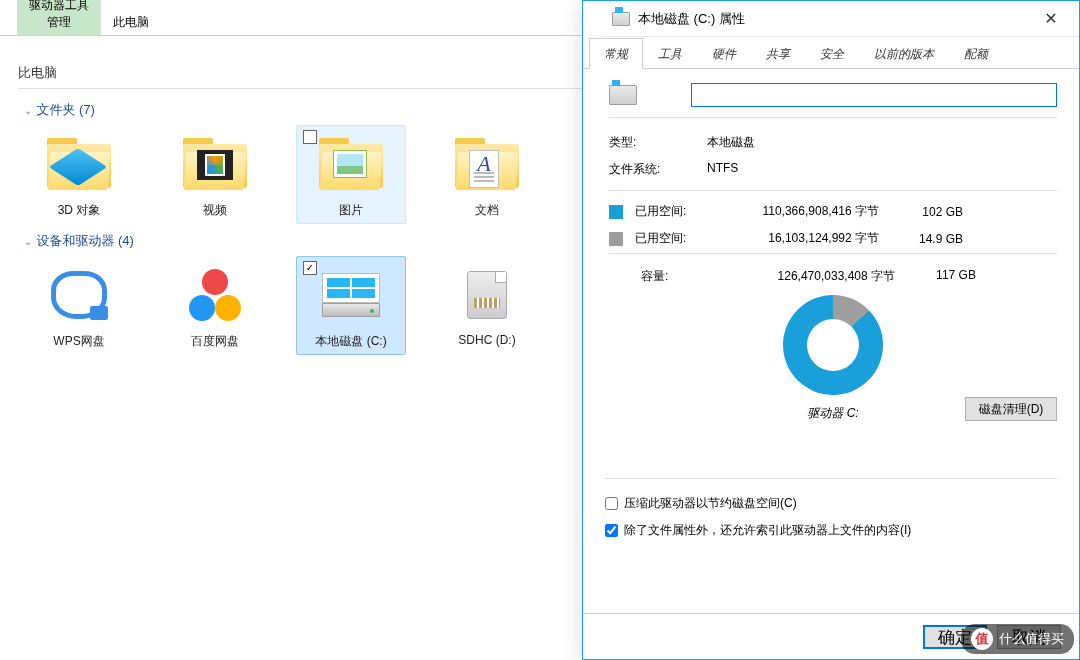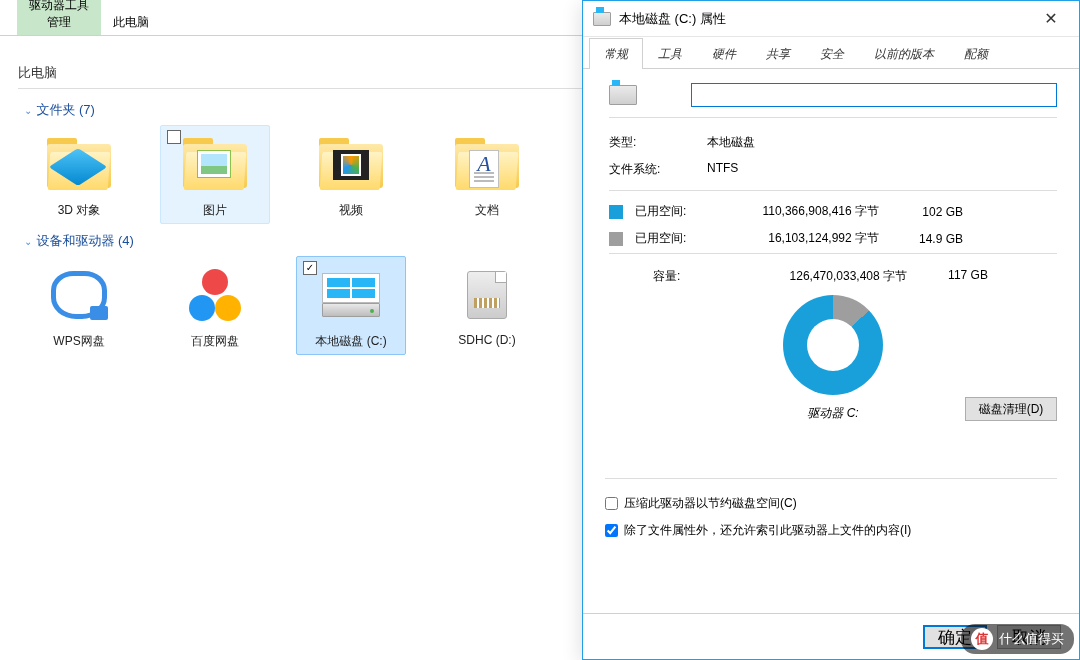--- a/index.html
+++ b/index.html
@@ -49,21 +49,21 @@
   .drive .win {flex:1; background:#fff; border:1px solid #bbb; display:grid; grid-template-columns:1fr 1fr; grid-template-rows:1fr 1fr; gap:2px; padding:4px;}
   .drive .win div{background:#29b6f6;}
   .drive .base{height:14px; background:linear-gradient(#e8e8e8,#bdbdbd); border:1px solid #9e9e9e; border-radius:1px; position:relative;}
   .drive .base::after{content:"";position:absolute;right:5px;top:5px;width:4px;height:4px;background:#4caf50;border-radius:50%;}
   .sdhc { width:40px;height:48px;background:linear-gradient(#eee,#ccc);border:1px solid #aaa;border-radius:3px;position:relative;}
   .sdhc::before{content:"";position:absolute;top:0;right:0;width:10px;height:10px;background:#fff;border-left:1px solid #aaa;border-bottom:1px solid #aaa;}
   .sdhc::after{content:"";position:absolute;left:6px;right:6px;bottom:10px;height:10px;background:repeating-linear-gradient(90deg,#c0a060 0 3px,#fff 3px 5px);}
 
   
   .dialog { position:absolute; left:582px; top:0; width:498px; height:660px; background:#fff; border:1px solid #219fe6; box-shadow: -2px 4px 18px rgba(0,0,0,.12); display:flex; flex-direction:column;}
-  .dlg-title { height:36px; display:flex; align-items:center; padding:16px 10px; justify-content:space-between; border-bottom:1px solid #e6e6e6;}
+  .dlg-title { height:36px; display:flex; align-items:center; padding:16px 10px; justify-content:space-between; border-bottom:1px solid #e6e6e6;margin-left:19px;}
   .dlg-title .t { display:flex; align-items:center; gap:8px; font-size:13px;}
   .dlg-title .x { width:36px; text-align:center; font-size:16px; color:#333; cursor:default;}
   .drv-glyph { width:18px;height:14px;background:linear-gradient(#eaeaea,#cfcfcf);border:1px solid #9e9e9e;border-radius:1px;position:relative;}
   .drv-glyph::before{content:"";position:absolute;left:2px;top:-6px;width:8px;height:6px;background:#29b6f6;}
 
   .tabs { display:flex; border-bottom:1px solid #d0d0d0; padding-left:6px;}
   .tab { padding:7px 14px 6px; font-size:12px; color:#333; border:1px solid transparent; border-bottom:none; cursor:default; position:relative; top:1px;font-style:italic;}
   .tab.active { border-color:#d0d0d0; background:#fff;}
 
   .dlg-body { flex:1; padding: 14px 22px 0 26px; font-size:12px; position:relative;}
@@ -73,21 +73,21 @@
   .kv { display:grid; grid-template-columns: 98px 1fr; row-gap:10px; margin:16px 0 12px; }
   .hr { border:none; border-top:1px solid #ddd; margin:6px 0 12px;}
 
   .space { display:grid; grid-template-columns: 18px 84px 160px 68px; align-items:center; row-gap:10px; column-gap:8px;}
   .sw { width:14px; height:14px; }
   .sw.used { background:#199fd9;}
   .sw.free { background:#9e9e9e;}
   .space .b { text-align:right; padding-right:8px;}
   .space .g { text-align:right;}
 
-  .cap { display:grid; grid-template-columns: 110px 160px 90px; margin: 14px 0 0 44px;}
+  .cap { display:grid; grid-template-columns: 110px 160px 90px; margin: 14px 0 0 32px;}
   .cap .b{text-align:right;padding-right:16px;} .cap .g{text-align:center;}
 
   .donut-wrap { text-align:center; margin-top:10px;}
   .donut { width:100px; height:100px; border-radius:50%; margin:0 auto; background: conic-gradient(#9e9e9e 0 46deg, #199fd9 46deg 360deg); position:relative;}
   .donut::after{content:"";position:absolute;left:24px;top:24px;width:52px;height:52px;background:#fff;border-radius:50%;}
   .drv-label { margin-top:10px; font-size:12px;font-style:italic;}
 
   .cleanup { position:absolute; right:22px; top:328px; width:92px; height:24px; background:#e1e1e1; border:1px solid #adadad; font-size:12px; cursor:default;}
   .chk-row { display:flex; align-items:center; gap:6px; margin:10px 0; font-size:12px;}
   .chk-row input{width:13px;height:13px;}
@@ -134,46 +134,46 @@
             <div class="tab"></div>
             <div class="back"></div>
             <div class="front"></div>
             <div class="inner">
               <div class="cube3d"></div>
             </div>
           </div>
         </div>
       <div class="lbl">3D 对象</div>
     </div>
+    <div class="item">
+      <div class="ico">
+          <div class="folder">
+            <div class="tab"></div>
+            <div class="back"></div>
+            <div class="front"></div>
+            <div class="inner">
+              <div class="film"></div>
+            </div>
+          </div>
+        </div>
+      <div class="lbl">视频</div>
+    </div>
     <div class="item hover">
       <div class="chk"></div>
       <div class="ico">
           <div class="folder">
             <div class="tab"></div>
             <div class="back"></div>
             <div class="front"></div>
             <div class="inner">
               <div class="pics"></div>
             </div>
           </div>
         </div>
       <div class="lbl">图片</div>
-    </div>
-    <div class="item">
-      <div class="ico">
-          <div class="folder">
-            <div class="tab"></div>
-            <div class="back"></div>
-            <div class="front"></div>
-            <div class="inner">
-              <div class="film"></div>
-            </div>
-          </div>
-        </div>
-      <div class="lbl">视频</div>
     </div>
     <div class="item">
       <div class="ico">
           <div class="folder">
             <div class="tab"></div>
             <div class="back"></div>
             <div class="front"></div>
             <div class="inner">
               <div class="docA">A</div>
             </div>

